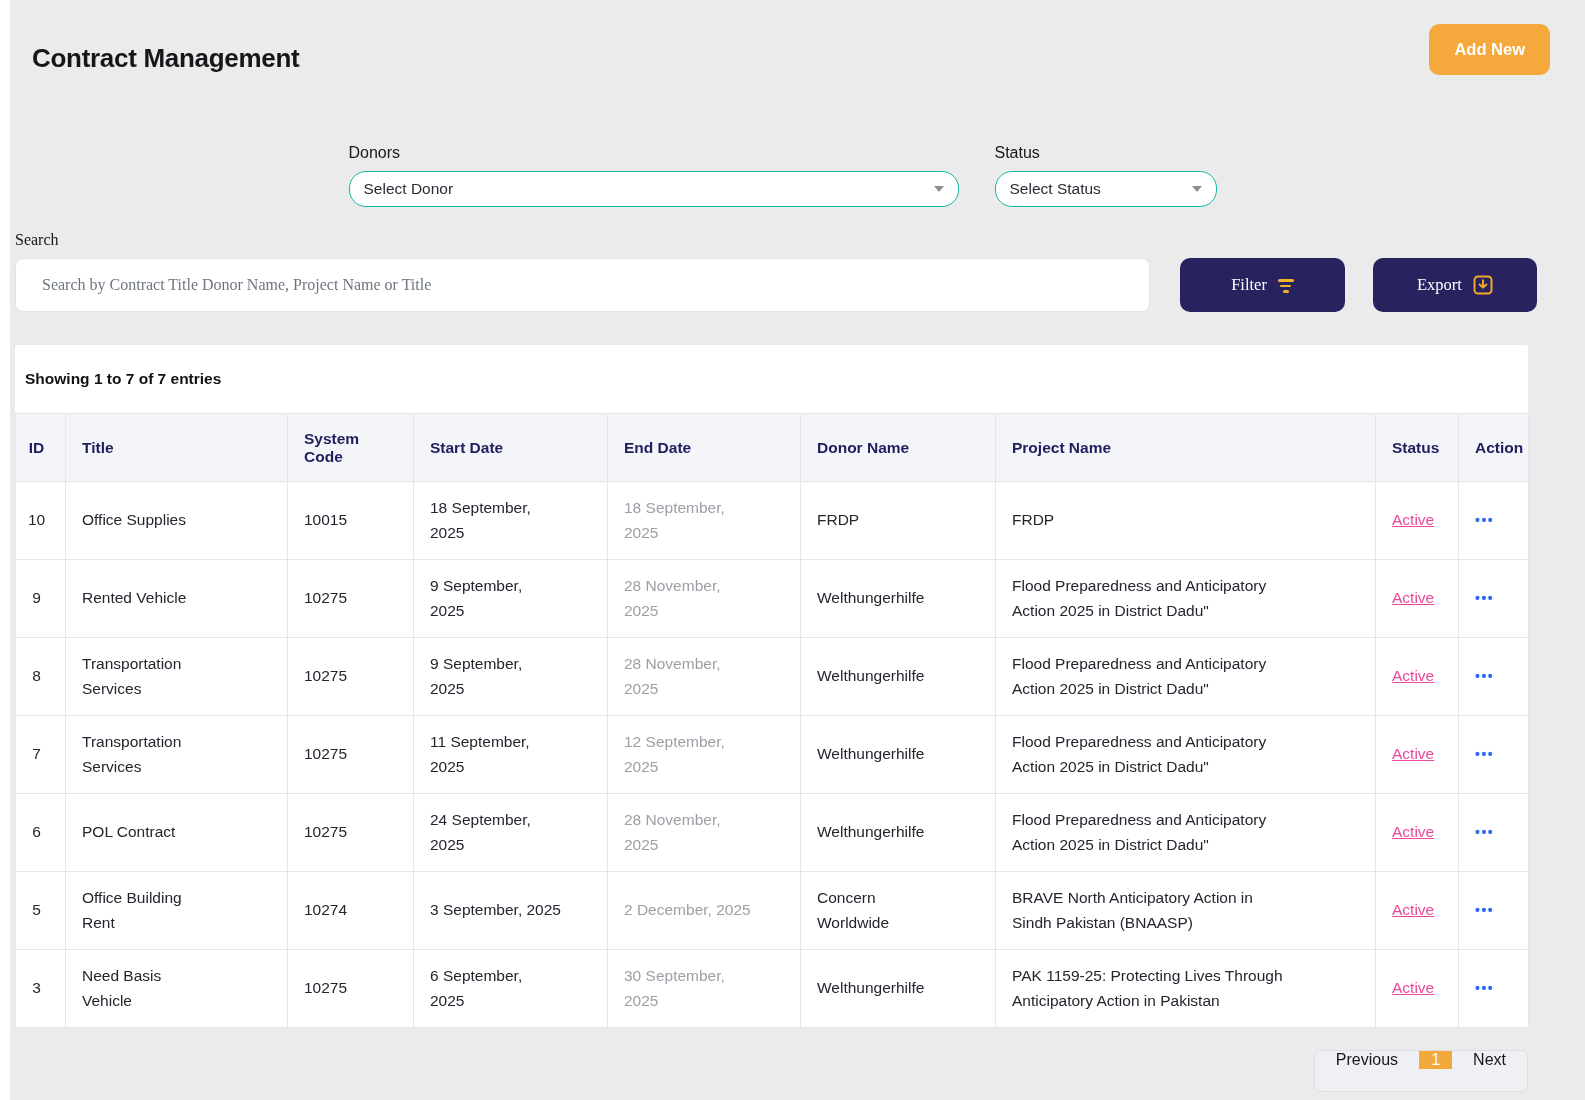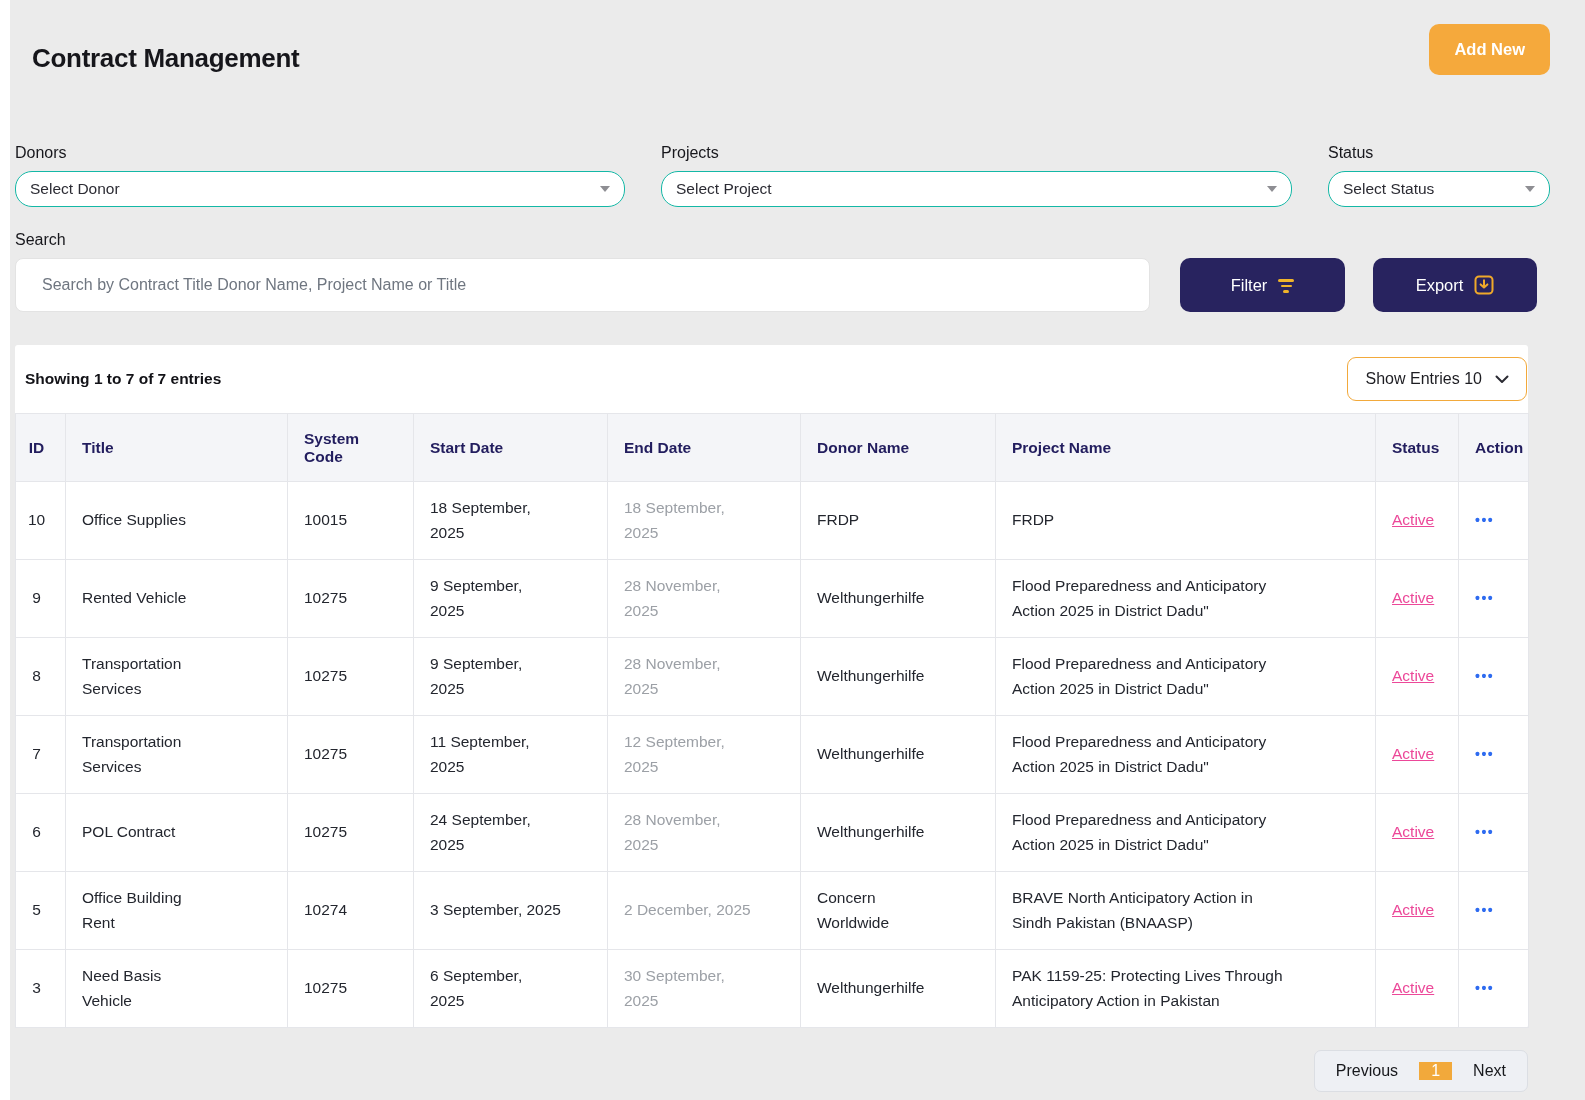--- a/index.html
+++ b/index.html
@@ -36,21 +36,21 @@
     display:flex; align-items:center; justify-content:space-between;
     padding:0 14px; font-size:15.5px; color:#2B2B33; cursor:pointer;
   }
   .caret-down {
     width:0; height:0; flex:none;
     border-left:5px solid transparent; border-right:5px solid transparent;
     border-top:6px solid #8E8E93;
   }
 
   
-  .search-section { margin-top:24px; }
+  .search-section { margin-top:24px;font-family:Liberation Serif, serif; }
   .search-row { display:flex; align-items:center; margin-top:9px; }
   .search-input {
     width:1135px; height:54px; background:#fff; border:1px solid #E3E3E3;
     border-radius:8px; padding:0 26px; font-size:16px; color:#2B2B33;
     font-family:inherit; outline:none;
   }
   .search-input::placeholder { color:#6F7680; }
   .btn-dark {
     height:54px; background:#28235F; color:#fff; border:none; border-radius:10px;
     font-size:16.5px; font-family:inherit; cursor:pointer;
@@ -92,21 +92,21 @@
   td.col-project-name { padding-right:84px; }
   td.col-start-date, td.col-end-date { white-space:pre-line; }
   td.col-end-date { color:#9CA0A6; }
   td.col-status { color:#ec4899;text-decoration:underline; }
   td.col-action { text-align:left; }
   .dots { color:#2E6BF0; font-size:14px; font-weight:bold; letter-spacing:1.5px; cursor:pointer; }
 
   
   .pagination-row { width:1513px; display:flex; justify-content:flex-end; margin-top:22px; }
   .pagination {
-    display:flex; align-items:center; height:42px;
+    display:flex; align-items:flex-start; height:42px;
     background:#EEF0F4; border:1px solid #DBDEE3; border-radius:7px; overflow:hidden;
   }
   .page-btn {
     display:flex; align-items:center; padding:0 21px;
     font-size:16px; color:#17181C; cursor:pointer; background:transparent; border:none; font-family:inherit;
   }
   .page-current {
     width:33px; background:#F2A93B; color:#fff; display:flex;
     align-items:center; justify-content:center; font-size:16px; cursor:pointer;
   }
@@ -121,27 +121,20 @@
   <div class="topbar">
     <h1 class="page-title">Contract Management</h1>
     <button class="btn-add">Add New</button>
   </div>
 
   <div class="filters-row">
     <div class="fg fg-donors">
       <div class="field-label">Donors</div>
       <div class="select-box">
         <span>Select Donor</span>
-        <span class="caret-down"></span>
-      </div>
-    </div>
-    <div class="fg fg-projects">
-      <div class="field-label">Projects</div>
-      <div class="select-box">
-        <span>Select Project</span>
         <span class="caret-down"></span>
       </div>
     </div>
     <div class="fg fg-status">
       <div class="field-label">Status</div>
       <div class="select-box">
         <span>Select Status</span>
         <span class="caret-down"></span>
       </div>
     </div>
@@ -167,28 +160,20 @@
             <path d="M10 5.2v7.2M6.6 9.4l3.4 3.2 3.4-3.2" fill="none" stroke="#F0A92A" stroke-width="2" stroke-linecap="round" stroke-linejoin="round"></path>
           </svg>
         </span>
       </button>
     </div>
   </div>
 
   <div class="card">
     <div class="card-header">
       <div class="entries-info">Showing 1 to 7 of 7 entries</div>
-      <button class="show-entries">
-        <span>Show Entries 10</span>
-        <span style="display:flex;">
-          <svg width="14" height="9" viewBox="0 0 14 9">
-              <path d="M1.5 1.5l5.5 5.5 5.5-5.5" fill="none" stroke="#2B2B33" stroke-width="2" stroke-linecap="round" stroke-linejoin="round"></path>
-            </svg>
-        </span>
-      </button>
     </div>
 
     <table>
       <colgroup>
         <col class="col-id">
           <col class="col-title">
           <col class="col-system-code">
         <col class="col-start-date">
           <col class="col-end-date">
           <col class="col-donor-name">

